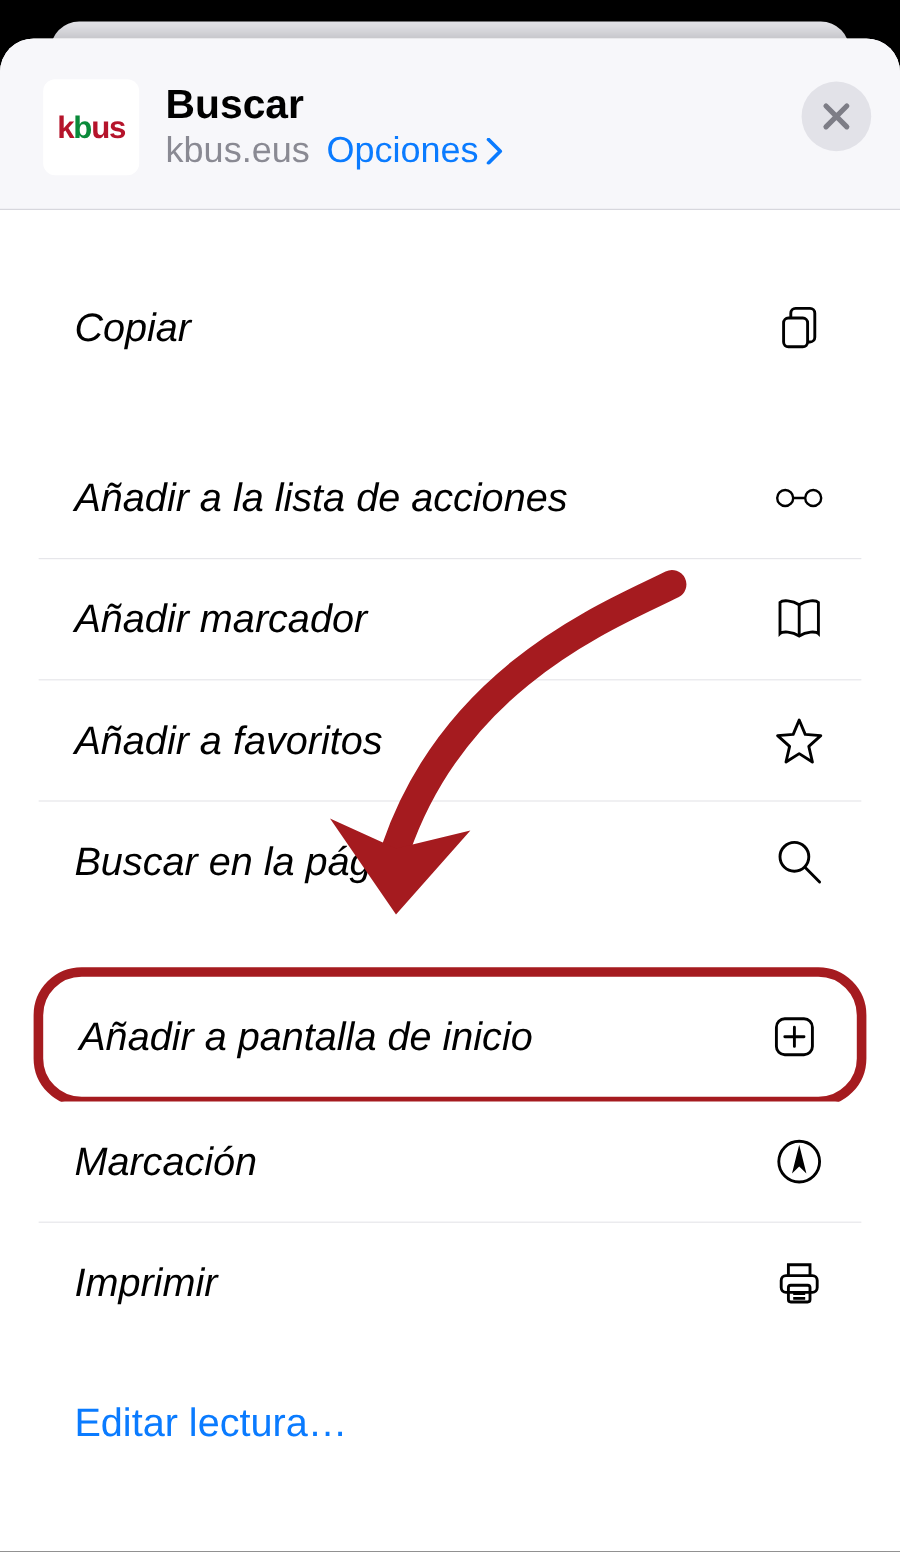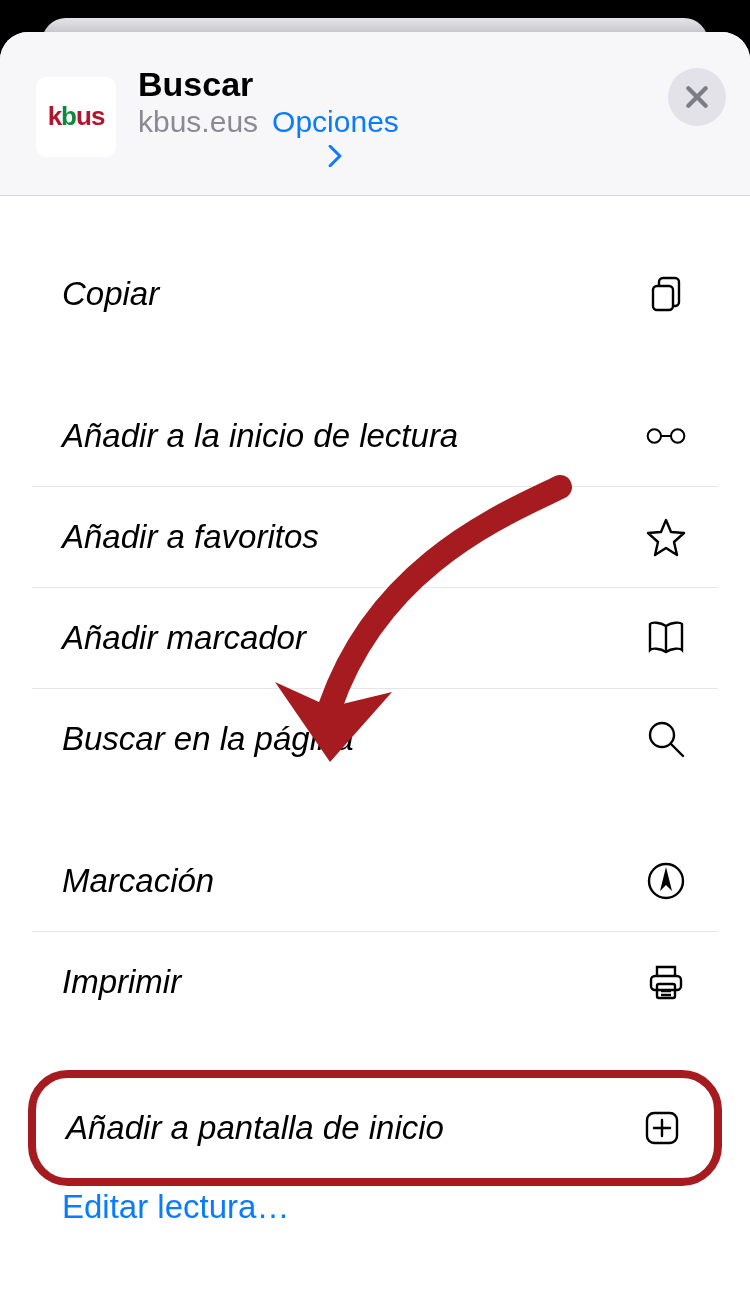--- a/index.html
+++ b/index.html
@@ -29,21 +29,21 @@
     display: flex; align-items: center; justify-content: center;
     font-weight: 800; font-size: 26px; letter-spacing: -1px;
   }
   .app-icon .k { color: #b5142b; }
   .app-icon .b { color: #0a8a3a; }
   .app-icon .u { color: #b5142b; }
   .app-icon .s { color: #b5142b; }
   .header-text { margin-left: 22px; flex: 1; }
   .title { font-size: 34px; font-weight: 700; color: #000; line-height: 1.1; }
   .subline { font-size: 30px; color: #8a8a93; margin-top: 2px; display: flex; align-items: flex-start; gap: 14px;}
-  .subline .opt { color: #0a7bff; display: inline-flex; align-items: center; gap: 6px; flex-direction: column;}
+  .subline .opt { color: #0a7bff; display: inline-flex; align-items: center; gap: 6px;}
   .subline .opt svg { width: 14px; height: 22px; }
   .close-btn {
     width: 58px; height: 58px; border-radius: 50%; background: #e2e2e8;
     display: flex; align-items: center; justify-content: center;
     position: absolute; right: 24px; top: 36px;
   }
   .close-btn svg { width: 26px; height: 26px; }
 
   .content { padding: 48px 32px 0 32px; }
   .group {
@@ -113,52 +113,64 @@
           <svg viewBox="0 0 40 40">
               <rect x="7" y="12" width="20" height="24" rx="4"></rect>
               <path d="M13 12 V8 a4 4 0 0 1 4 -4 h12 a4 4 0 0 1 4 4 v20 a4 4 0 0 1 -4 4 h-2"></path>
             </svg>
         </span>
       </div>
     </div>
 
     <div class="group">
       <div class="row">
-        <span class="label">Añadir a la inicio de lectura</span>
+        <span class="label">Añadir a la lista de acciones</span>
         <span class="ico">
           <svg viewBox="0 0 48 24">
               <circle cx="10" cy="12" r="8"></circle>
               <circle cx="38" cy="12" r="8"></circle>
               <path d="M18 12 H30"></path>
             </svg>
         </span>
       </div>
       <div class="row">
-        <span class="label">Añadir a favoritos</span>
-        <span class="ico">
-          <svg viewBox="0 0 40 40">
-              <path d="M20 3 L25 15 L38 16 L28 25 L31 38 L20 31 L9 38 L12 25 L2 16 L15 15 Z" stroke-linejoin="round"></path>
-            </svg>
-        </span>
-      </div>
-      <div class="row">
         <span class="label">Añadir marcador</span>
         <span class="ico">
           <svg viewBox="0 0 40 36">
               <path d="M20 6 C14 2 6 2 4 4 V30 C6 28 14 28 20 32 C26 28 34 28 36 30 V4 C34 2 26 2 20 6 Z"></path>
               <path d="M20 6 V32"></path>
             </svg>
         </span>
       </div>
       <div class="row">
+        <span class="label">Añadir a favoritos</span>
+        <span class="ico">
+          <svg viewBox="0 0 40 40">
+              <path d="M20 3 L25 15 L38 16 L28 25 L31 38 L20 31 L9 38 L12 25 L2 16 L15 15 Z" stroke-linejoin="round"></path>
+            </svg>
+        </span>
+      </div>
+      <div class="row">
         <span class="label">Buscar en la página</span>
         <span class="ico">
           <svg viewBox="0 0 40 40">
               <circle cx="16" cy="16" r="12"></circle>
               <path d="M25 25 L37 37" stroke-linecap="round"></path>
+            </svg>
+        </span>
+      </div>
+    </div>
+
+    <div class="group highlight">
+      <div class="row">
+        <span class="label">Añadir a pantalla de inicio</span>
+        <span class="ico">
+          <svg viewBox="0 0 40 40">
+              <rect x="5" y="5" width="30" height="30" rx="7"></rect>
+              <path d="M20 12 V28 M12 20 H28" stroke-linecap="round"></path>
             </svg>
         </span>
       </div>
     </div>
 
     <div class="group">
       <div class="row">
         <span class="label">Marcación</span>
         <span class="ico">
           <svg viewBox="0 0 40 40">
@@ -168,32 +180,20 @@
         </span>
       </div>
       <div class="row">
         <span class="label">Imprimir</span>
         <span class="ico">
           <svg viewBox="0 0 40 40">
               <path d="M11 14 V5 H29 V14"></path>
               <rect x="5" y="14" width="30" height="14" rx="4"></rect>
               <rect x="11" y="22" width="18" height="14" rx="2"></rect>
               <path d="M15 29 H25 M15 33 H25"></path>
-            </svg>
-        </span>
-      </div>
-    </div>
-
-    <div class="group highlight">
-      <div class="row">
-        <span class="label">Añadir a pantalla de inicio</span>
-        <span class="ico">
-          <svg viewBox="0 0 40 40">
-              <rect x="5" y="5" width="30" height="30" rx="7"></rect>
-              <path d="M20 12 V28 M12 20 H28" stroke-linecap="round"></path>
             </svg>
         </span>
       </div>
     </div>
 
     <span class="edit-link">Editar lectura…</span>
 
   </div>
 
   <div class="arrow-wrap">

